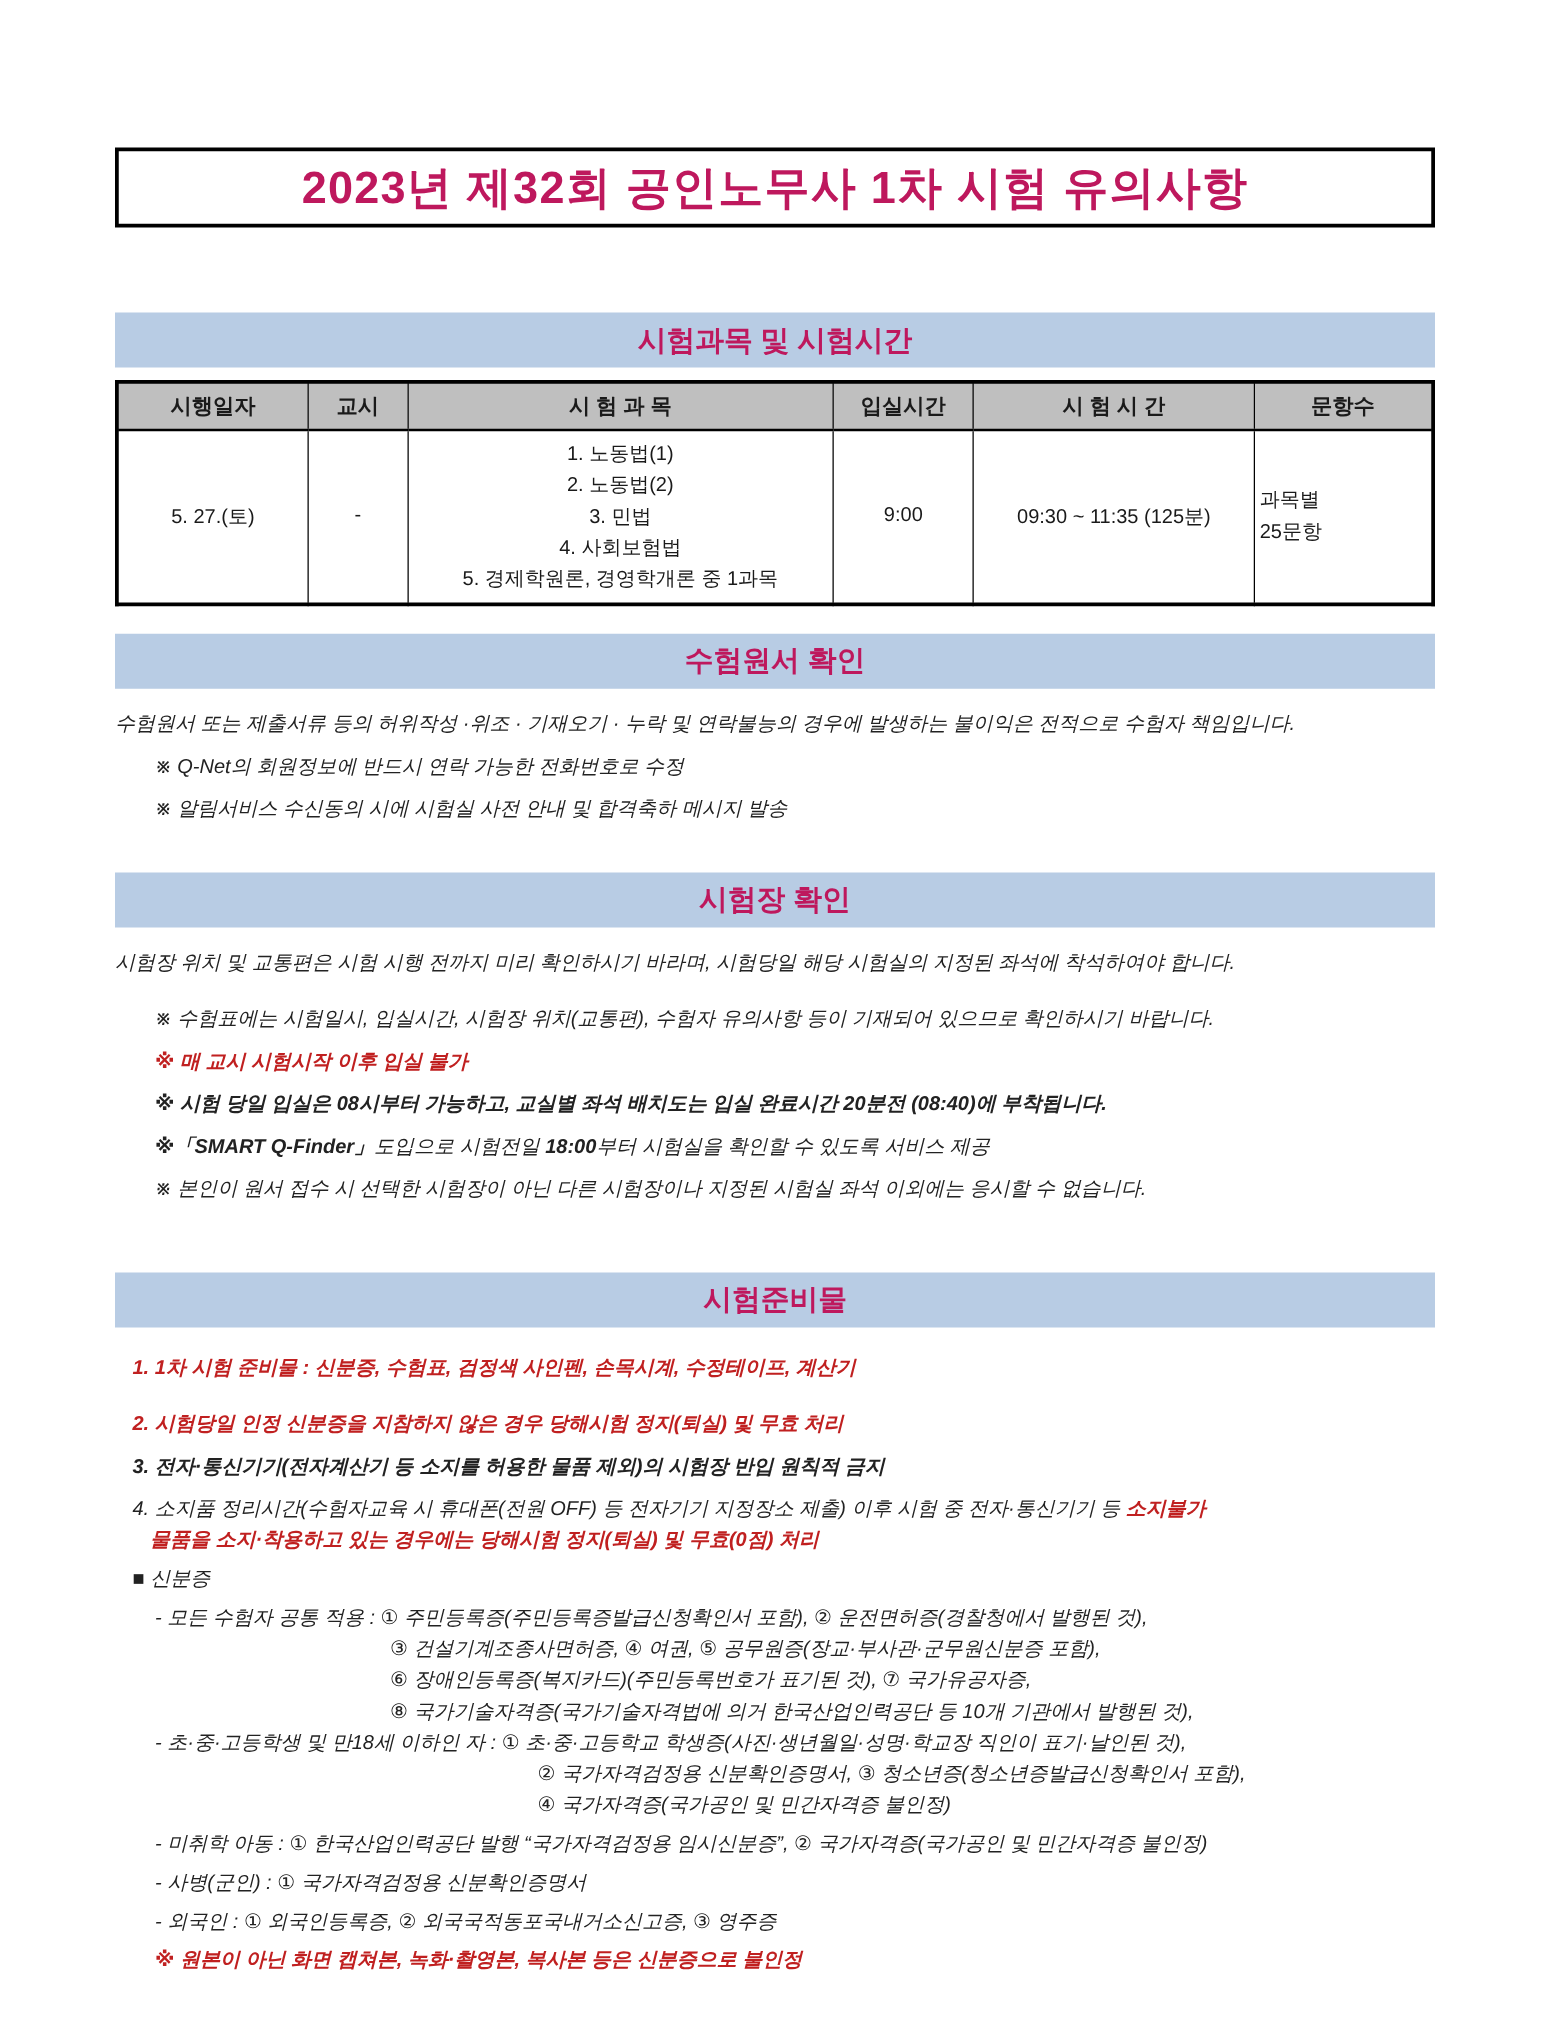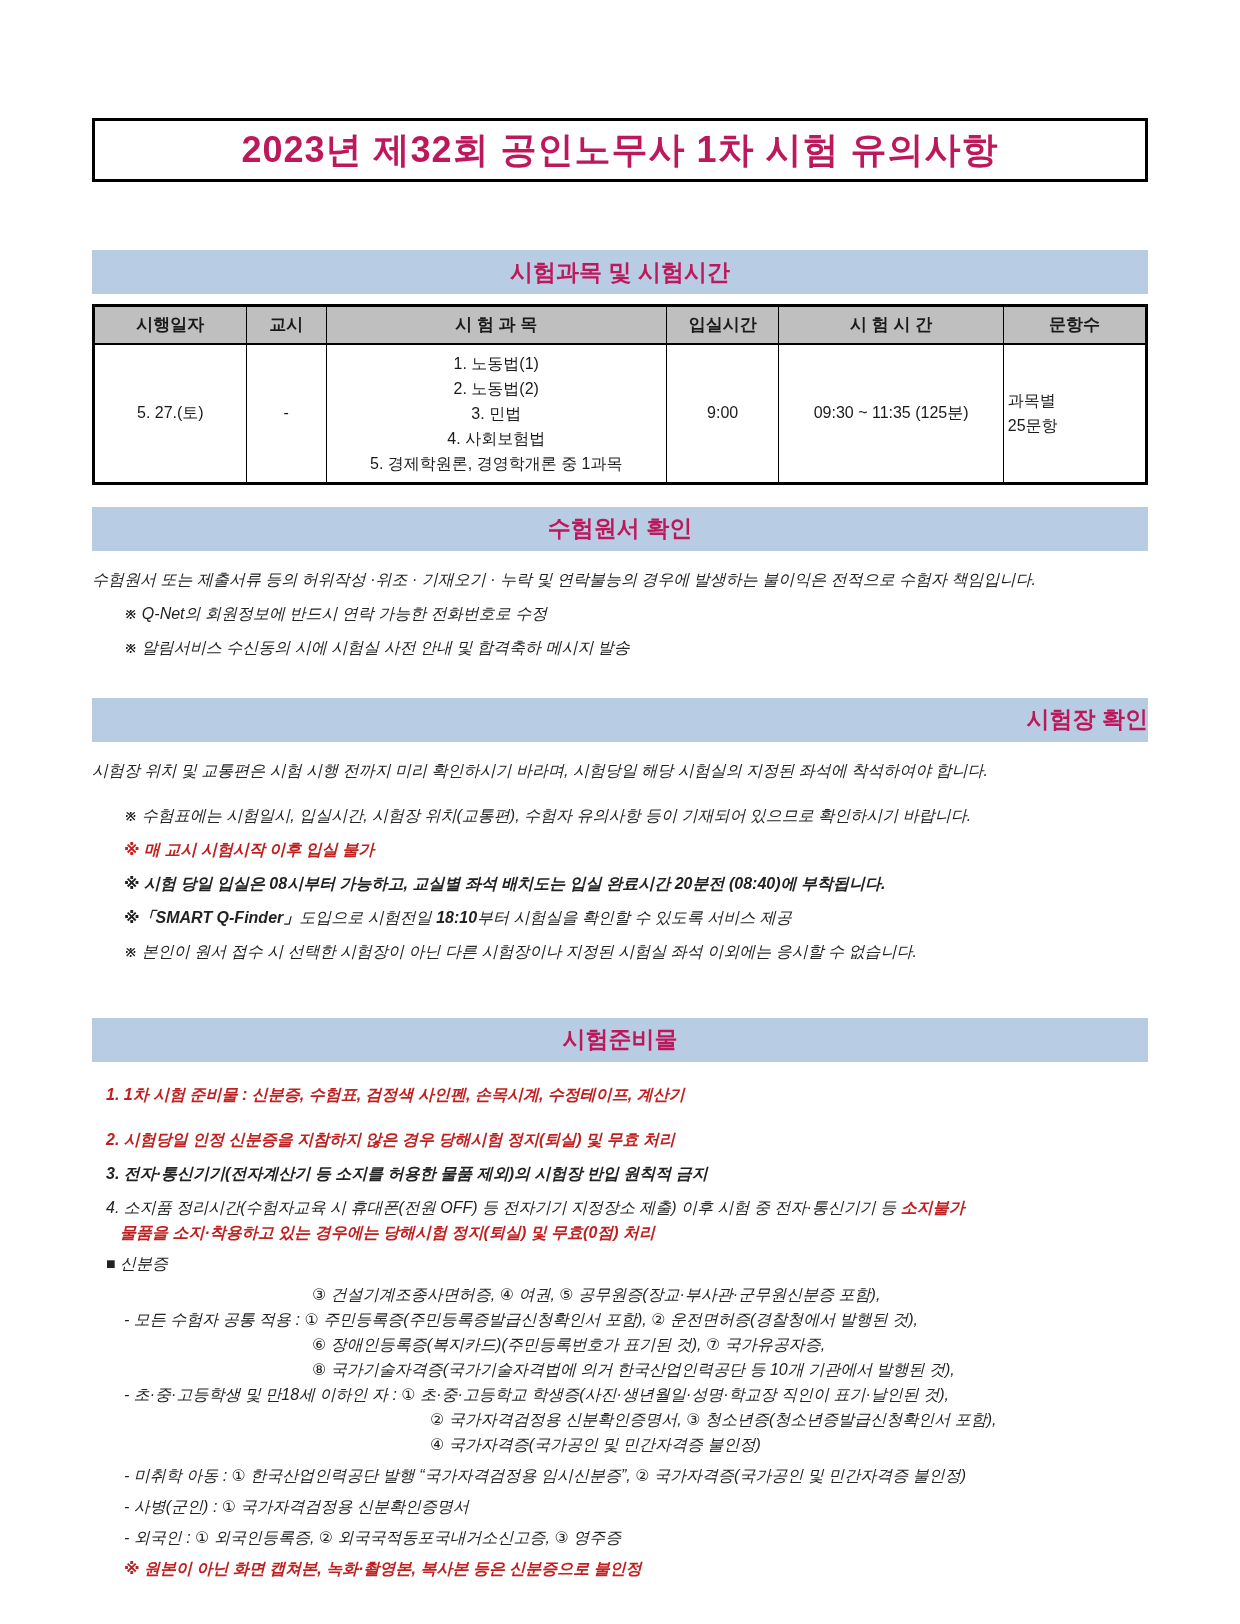--- a/index.html
+++ b/index.html
@@ -36,21 +36,21 @@
     background: var(--bar-bg);
     display: flex;
     align-items: center;
     justify-content: center;
     font-size: 23px;
     font-weight: bold;
     color: #be185d;
   }
   .bar-schedule  { margin-top: 68px; }
   .bar-application { margin-top: 22px; }
-  .bar-venue     { margin-top: 40px; justify-content: flex-end; }
+  .bar-venue     { margin-top: 40px; }
   .bar-materials { margin-top: 56px; }
 
   table.schedule {
     margin-top: 10px;
     width: 100%;
     border-collapse: collapse;
     border: 3px solid #000;
     table-layout: fixed;
   }
   table.schedule th, table.schedule td {
@@ -154,36 +154,36 @@
     </div>
 
   <div class="bar bar-venue">
     <span>시험장 확인</span>
   </div>
   <div class="sec">
       <div class="tline lvl0 m-l"><span>시험장 위치 및 교통편은 시험 시행 전까지 미리 확인하시기 바라며, 시험당일 해당 시험실의 지정된 좌석에 착석하여야 합니다.</span></div>
       <div class="tline lvl2 m-d"><span>※ 수험표에는 시험일시, 입실시간, 시험장 위치(교통편), 수험자 유의사항 등이 기재되어 있으므로 확인하시기 바랍니다.</span></div>
       <div class="tline lvl2 m-d"><span class="rb">※ 매 교시 시험시작 이후 입실 불가</span></div>
       <div class="tline lvl2 m-d"><span class="b">※ 시험 당일 입실은 08시부터 가능하고, 교실별 좌석 배치도는 입실 완료시간 20분전 (08:40)에 부착됩니다.</span></div>
-      <div class="tline lvl2 m-d"><span class="b">※「SMART Q-Finder」</span><span>도입으로 시험전일 </span><span class="b">18:10</span><span>부터 시험실을 확인할 수 있도록 서비스 제공</span></div>
+      <div class="tline lvl2 m-d"><span class="b">※「SMART Q-Finder」</span><span>도입으로 시험전일 </span><span class="b">18:00</span><span>부터 시험실을 확인할 수 있도록 서비스 제공</span></div>
       <div class="tline lvl2 m-d"><span>※ 본인이 원서 접수 시 선택한 시험장이 아닌 다른 시험장이나 지정된 시험실 좌석 이외에는 응시할 수 없습니다.</span></div>
     </div>
 
   <div class="bar bar-materials">
     <span>시험준비물</span>
   </div>
   <div class="sec sec-materials">
       <div class="tline lvl1 m-l"><span class="rb">1. 1차 시험 준비물 : 신분증, 수험표, 검정색 사인펜, 손목시계, 수정테이프, 계산기</span></div>
       <div class="tline lvl1 m-d"><span class="rb">2. 시험당일 인정 신분증을 지참하지 않은 경우 당해시험 정지(퇴실) 및 무효 처리</span></div>
       <div class="tline lvl1 m-d"><span class="b">3. 전자·통신기기(전자계산기 등 소지를 허용한 물품 제외)의 시험장 반입 원칙적 금지</span></div>
       <div class="tline lvl1 m-s"><span>4. 소지품 정리시간(수험자교육 시 휴대폰(전원 OFF) 등 전자기기 지정장소 제출) 이후 시험 중 전자·통신기기 등 </span><span class="rb">소지불가</span></div>
       <div class="tline lvl3 m-ms"><span class="rb">물품을 소지·착용하고 있는 경우에는 당해시험 정지(퇴실) 및 무효(0점) 처리</span></div>
       <div class="tline lvl1 m-ms"><span>■ 신분증</span></div>
+      <div class="tline lvl2 m-s"><span>- 모든 수험자 공통 적용 : ① 주민등록증(주민등록증발급신청확인서 포함), ② 운전면허증(경찰청에서 발행된 것),</span></div>
       <div class="tline lvl4 m-s"><span>③ 건설기계조종사면허증, ④ 여권, ⑤ 공무원증(장교·부사관·군무원신분증 포함),</span></div>
-      <div class="tline lvl2 m-s"><span>- 모든 수험자 공통 적용 : ① 주민등록증(주민등록증발급신청확인서 포함), ② 운전면허증(경찰청에서 발행된 것),</span></div>
       <div class="tline lvl4 m-s"><span>⑥ 장애인등록증(복지카드)(주민등록번호가 표기된 것), ⑦ 국가유공자증,</span></div>
       <div class="tline lvl4 m-s"><span>⑧ 국가기술자격증(국가기술자격법에 의거 한국산업인력공단 등 10개 기관에서 발행된 것),</span></div>
       <div class="tline lvl2 m-s"><span>- 초·중·고등학생 및 만18세 이하인 자 : ① 초·중·고등학교 학생증(사진·생년월일·성명·학교장 직인이 표기·날인된 것),</span></div>
       <div class="tline lvl5 m-s"><span>② 국가자격검정용 신분확인증명서, ③ 청소년증(청소년증발급신청확인서 포함),</span></div>
       <div class="tline lvl5 m-ms"><span>④ 국가자격증(국가공인 및 민간자격증 불인정)</span></div>
       <div class="tline lvl2 m-ms"><span>- 미취학 아동 : ① 한국산업인력공단 발행 “국가자격검정용 임시신분증”, ② 국가자격증(국가공인 및 민간자격증 불인정)</span></div>
       <div class="tline lvl2 m-ms"><span>- 사병(군인) : ① 국가자격검정용 신분확인증명서</span></div>
       <div class="tline lvl2 m-ms"><span>- 외국인 : ① 외국인등록증, ② 외국국적동포국내거소신고증, ③ 영주증</span></div>
       <div class="tline lvl2 m-d"><span class="rb">※ 원본이 아닌 화면 캡쳐본, 녹화·촬영본, 복사본 등은 신분증으로 불인정</span></div>
     </div>

